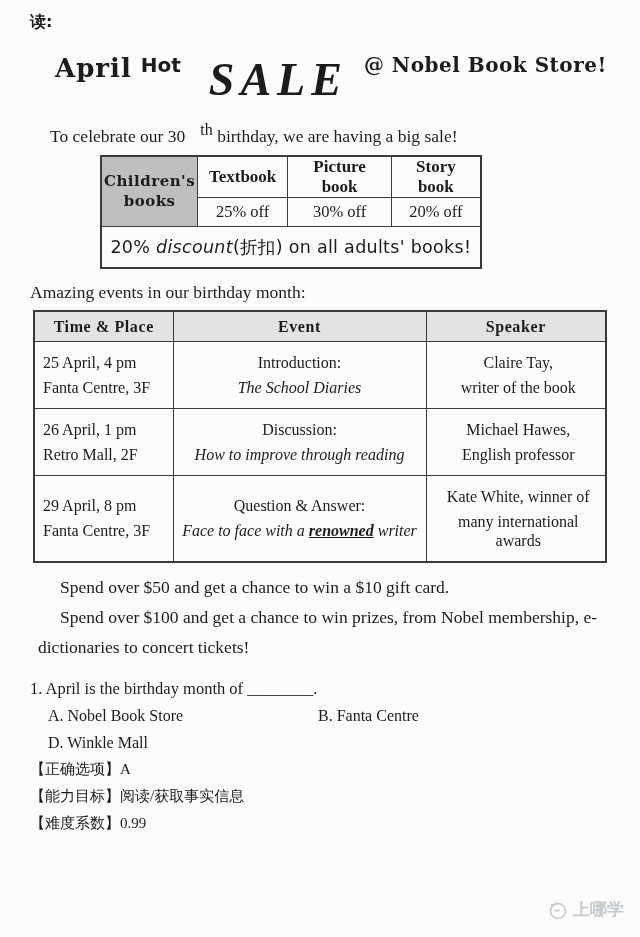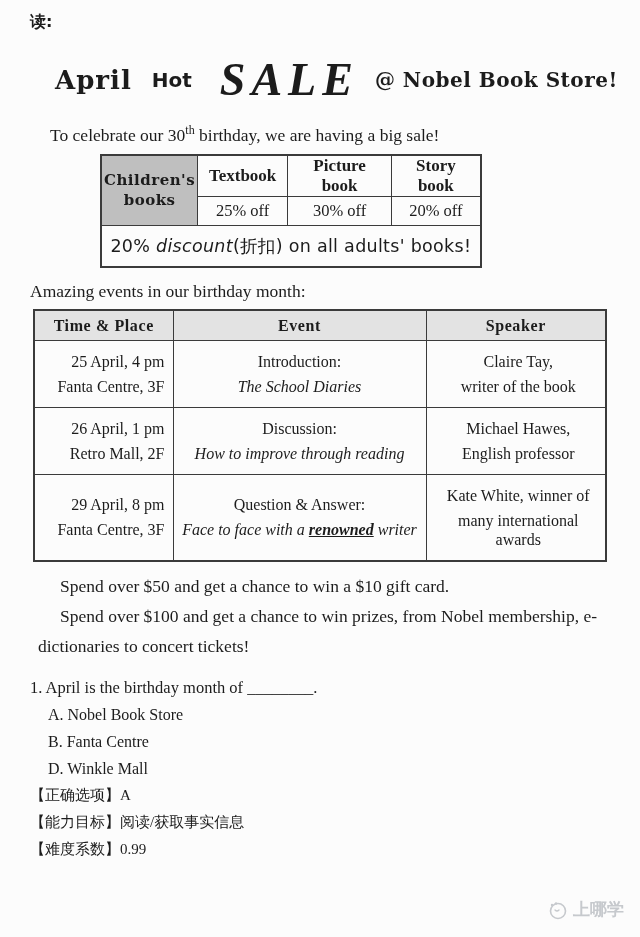--- a/index.html
+++ b/index.html
@@ -22,33 +22,33 @@
   .read-label{
     margin:12px 0 0 30px;
     font-weight:bold;
     font-size:16px;
     font-family:"DejaVu Sans", sans-serif;
   }
   
   .banner{
     margin:20px 0 0 55px;
     display:flex;
-    align-items:center;
+    align-items:flex-start;
     white-space:nowrap;
   }
   .b-april{font:bold 26px "DejaVu Serif", serif;letter-spacing:1px;}
-  .b-hot{font:bold 20px "DejaVu Sans", sans-serif;margin-left:20px;}
+  .b-hot{font:bold 20px "DejaVu Sans", sans-serif;margin-left:9px;}
   .b-sale{
     font:bold italic 46px "Liberation Serif", serif;
     letter-spacing:6px;margin-left:28px;
   }
   .b-store{font:bold 20px "DejaVu Serif", serif;margin-left:16px;letter-spacing:0.5px;}
   
   .intro{margin:12px 0 0 50px;font-size:17.5px;line-height:24px;}
-  .intro sup{font-size:12px;}
+  .intro sup{font-size:16px;margin-left:15px;}
   
   table{border-collapse:collapse;}
   .discount-table{margin:7px 0 0 100px;border:2px solid var(--line);}
   .discount-table td,.discount-table th{border:1.5px solid var(--line);text-align:center;vertical-align:middle;}
   .dt-children{
     width:94px;background:var(--cell-gray);
     font:bold 15px "DejaVu Serif", serif;
     letter-spacing:0.5px;line-height:20px;padding:4px 2px;margin-left:23px;
   }
   .dt-head{font:bold 17px "Liberation Serif", serif;height:33px;padding:0 10px;}
@@ -69,33 +69,33 @@
   .ev-head{
     background:var(--header-gray);
     font:bold 16px "Liberation Serif", serif;
     letter-spacing:0.6px;height:30px;text-align:center;
   }
   .col-time{width:139px;}
   .col-event{width:253px;}
   .col-speaker{width:180px;}
   .ev-cell{padding:5px 8px;font-size:16px;}
   .ev-cell .ln{display:block;line-height:19px;margin:6px 0;}
-  .ev-time{text-align:right;}
+  .ev-time{text-align:left;}
   .ev-event{text-align:center;}
   .ev-event .ln2{font-style:italic;}
   .ev-speaker{text-align:center;padding-left:13px;}
   .renowned{font-weight:bold;text-decoration:underline;}
   
   .promo{font-size:17.5px;line-height:30px;margin:0;}
   .promo-1{margin:9px 0 0 60px;}
   .promo-2{margin:0 0 0 60px;}
   .promo-3{margin:0 0 0 38px;}
   
   .q-stem{margin:13px 0 0 30px;font-size:16.5px;line-height:27px;}
-  .opt-row{display:flex;margin-left:48px;line-height:27px;font-size:16px;flex-direction:column;}
+  .opt-row{display:flex;margin-left:48px;line-height:27px;font-size:16px;}
   .opt-row .opt{white-space:nowrap;}
   .q1-optA,.q1-optC{width:270px;}
   .q-label{margin:0 0 0 30px;font-size:15px;line-height:27px;font-family:"Liberation Serif", serif;}
   
   .watermark{
     position:absolute;right:16px;bottom:16px;
     display:flex;align-items:center;gap:5px;
     color:var(--watermark-gray);
     font:bold 17px "DejaVu Sans", sans-serif;
   }

